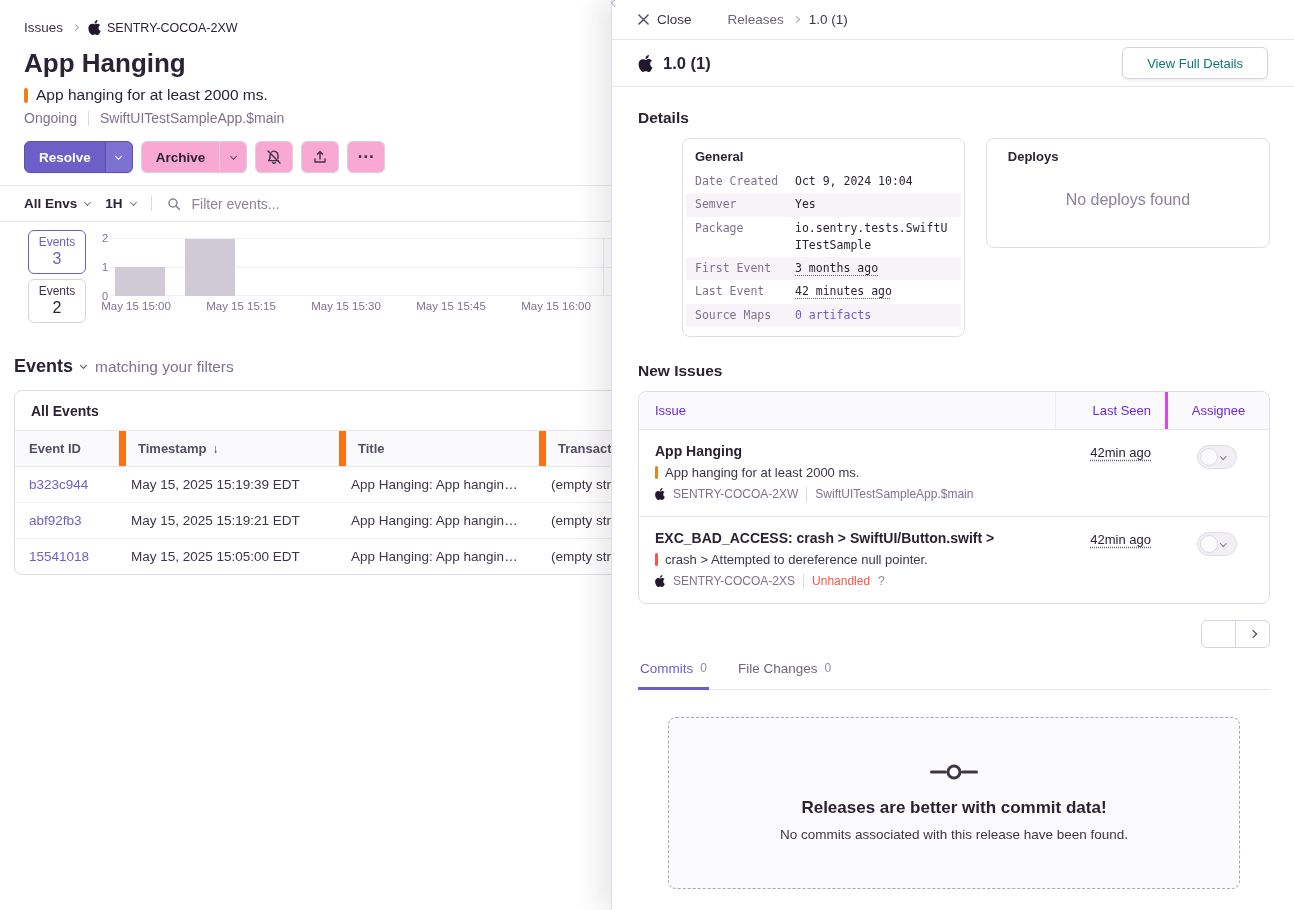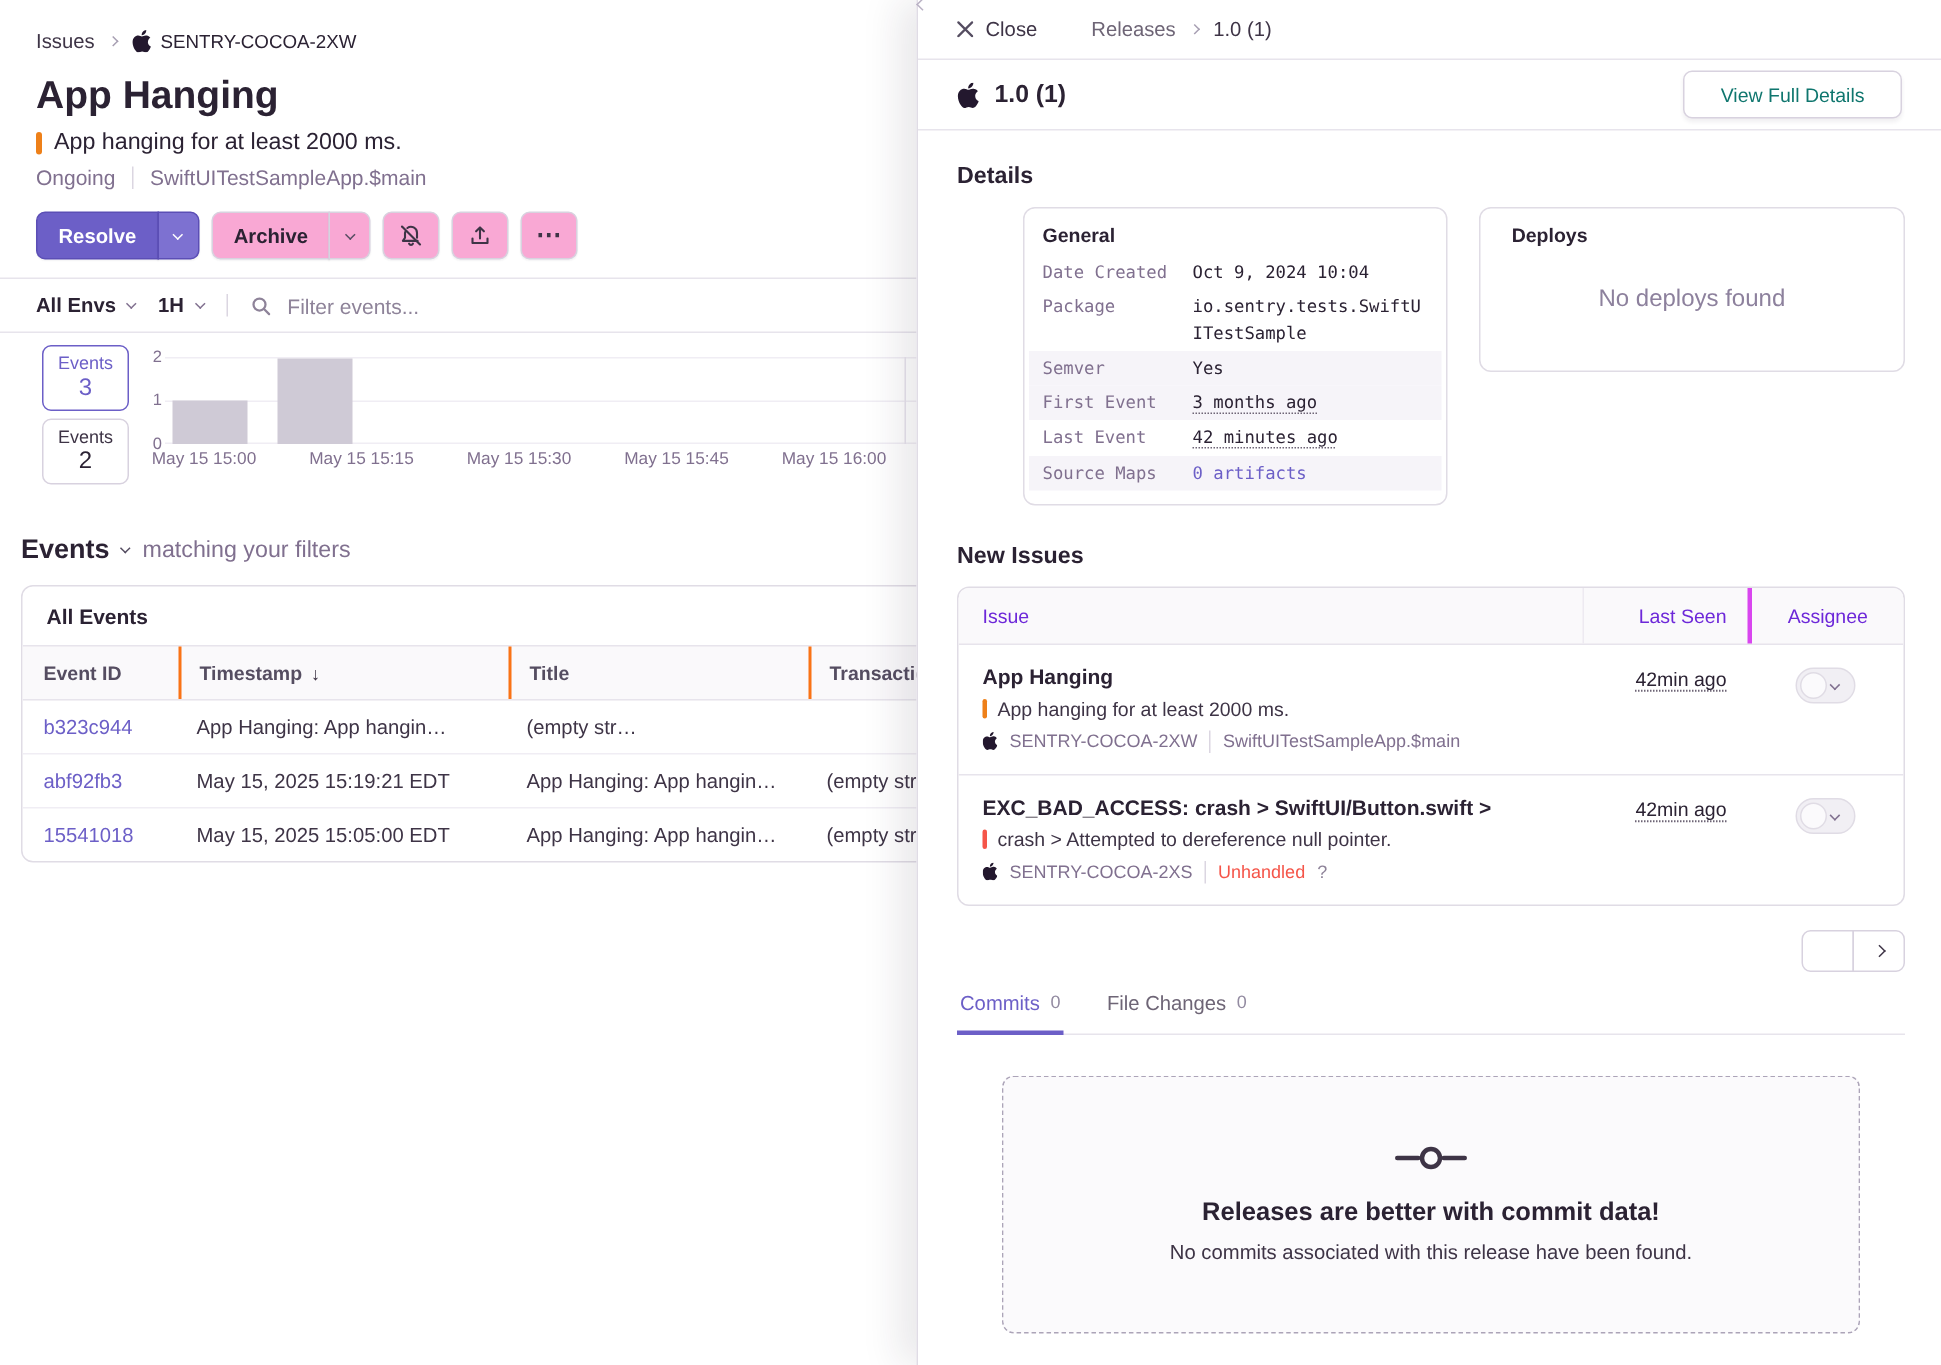--- a/index.html
+++ b/index.html
@@ -71,21 +71,21 @@
 
   .evhead { display:flex; align-items:center; gap:9px; margin:26px 0 0 14px; }
   .evhead .t { display:flex; align-items:center; gap:8px; font-size:18px; font-weight:700; }
   .evhead .t .chv { width:5px; height:5px; color:#554D61; margin-top:-2px; }
   .evhead .s { font-size:15.5px; color:#80708F; }
 
   .evcard { margin:13px 0 0 14px; width:940px; border:1px solid #E0DCE5; border-radius:8px; overflow:hidden; background:#fff; }
   .allrow { padding:12px 16px 11px; font-size:14px; font-weight:700; }
   .thead, .trow { display:grid; grid-template-columns:104px 220px 200px 1fr; }
   .thead { background:#FAF9FB; border-top:1px solid #E7E4EC; border-bottom:1px solid #E7E4EC; }
-  .th { padding:10px 12px; font-size:13px; font-weight:600; color:#554D61; border-left:2px solid #f97316;
+  .th { padding:10px 12px; font-size:13px; font-weight:600; color:#554D61; border-left:7px solid #f97316;
         display:flex; align-items:center; gap:6px; }
   .th:first-child { border-left:0; padding-left:14px; }
   .sorticon { color:#3E3446; font-size:12px; }
   .trow { border-bottom:1px solid #F0EDF4; }
   .trow:last-child { border-bottom:0; }
   .td { padding:10px 12px; font-size:13.5px; color:#3E3446; white-space:nowrap; overflow:hidden; }
   .td.link { color:#6C5FC7; padding-left:14px; }
 
   
   .panel { position:absolute; top:0; left:611px; width:683px; height:910px; background:#fff;
@@ -300,20 +300,21 @@
         <div class="th">
           <span>Timestamp</span>
           <span class="sorticon">↓</span>
         </div>
         <div class="th">Title</div>
         <div class="th">Transaction</div>
       </div>
 
       <div class="trow">
         <div class="td link">b323c944</div>
+        <div class="td">May 15, 2025 15:19:39 EDT</div>
         <div class="td">App Hanging: App hangin…</div>
         <div class="td">(empty str…</div>
       </div>
       <div class="trow">
         <div class="td link">abf92fb3</div>
         <div class="td">May 15, 2025 15:19:21 EDT</div>
         <div class="td">App Hanging: App hangin…</div>
         <div class="td">(empty str…</div>
       </div>
       <div class="trow">
@@ -354,27 +355,27 @@
     <div class="pbody">
       <div class="h2">Details</div>
 
       <div class="cards">
         <div class="card gcard">
           <h4>General</h4>
           <div class="grow">
             <span class="gk">Date Created</span>
             <span class="gv">Oct 9, 2024 10:04</span>
           </div>
+          <div class="grow alt">
+            <span class="gk">Semver</span>
+            <span class="gv">Yes</span>
+          </div>
           <div class="grow">
             <span class="gk">Package</span>
             <span class="gv">io.sentry.tests.SwiftUITestSample</span>
-          </div>
-          <div class="grow alt">
-            <span class="gk">Semver</span>
-            <span class="gv">Yes</span>
           </div>
           <div class="grow alt">
             <span class="gk">First Event</span>
             <span class="gv dotted">3 months ago</span>
           </div>
           <div class="grow">
             <span class="gk">Last Event</span>
             <span class="gv dotted">42 minutes ago</span>
           </div>
           <div class="grow alt">

